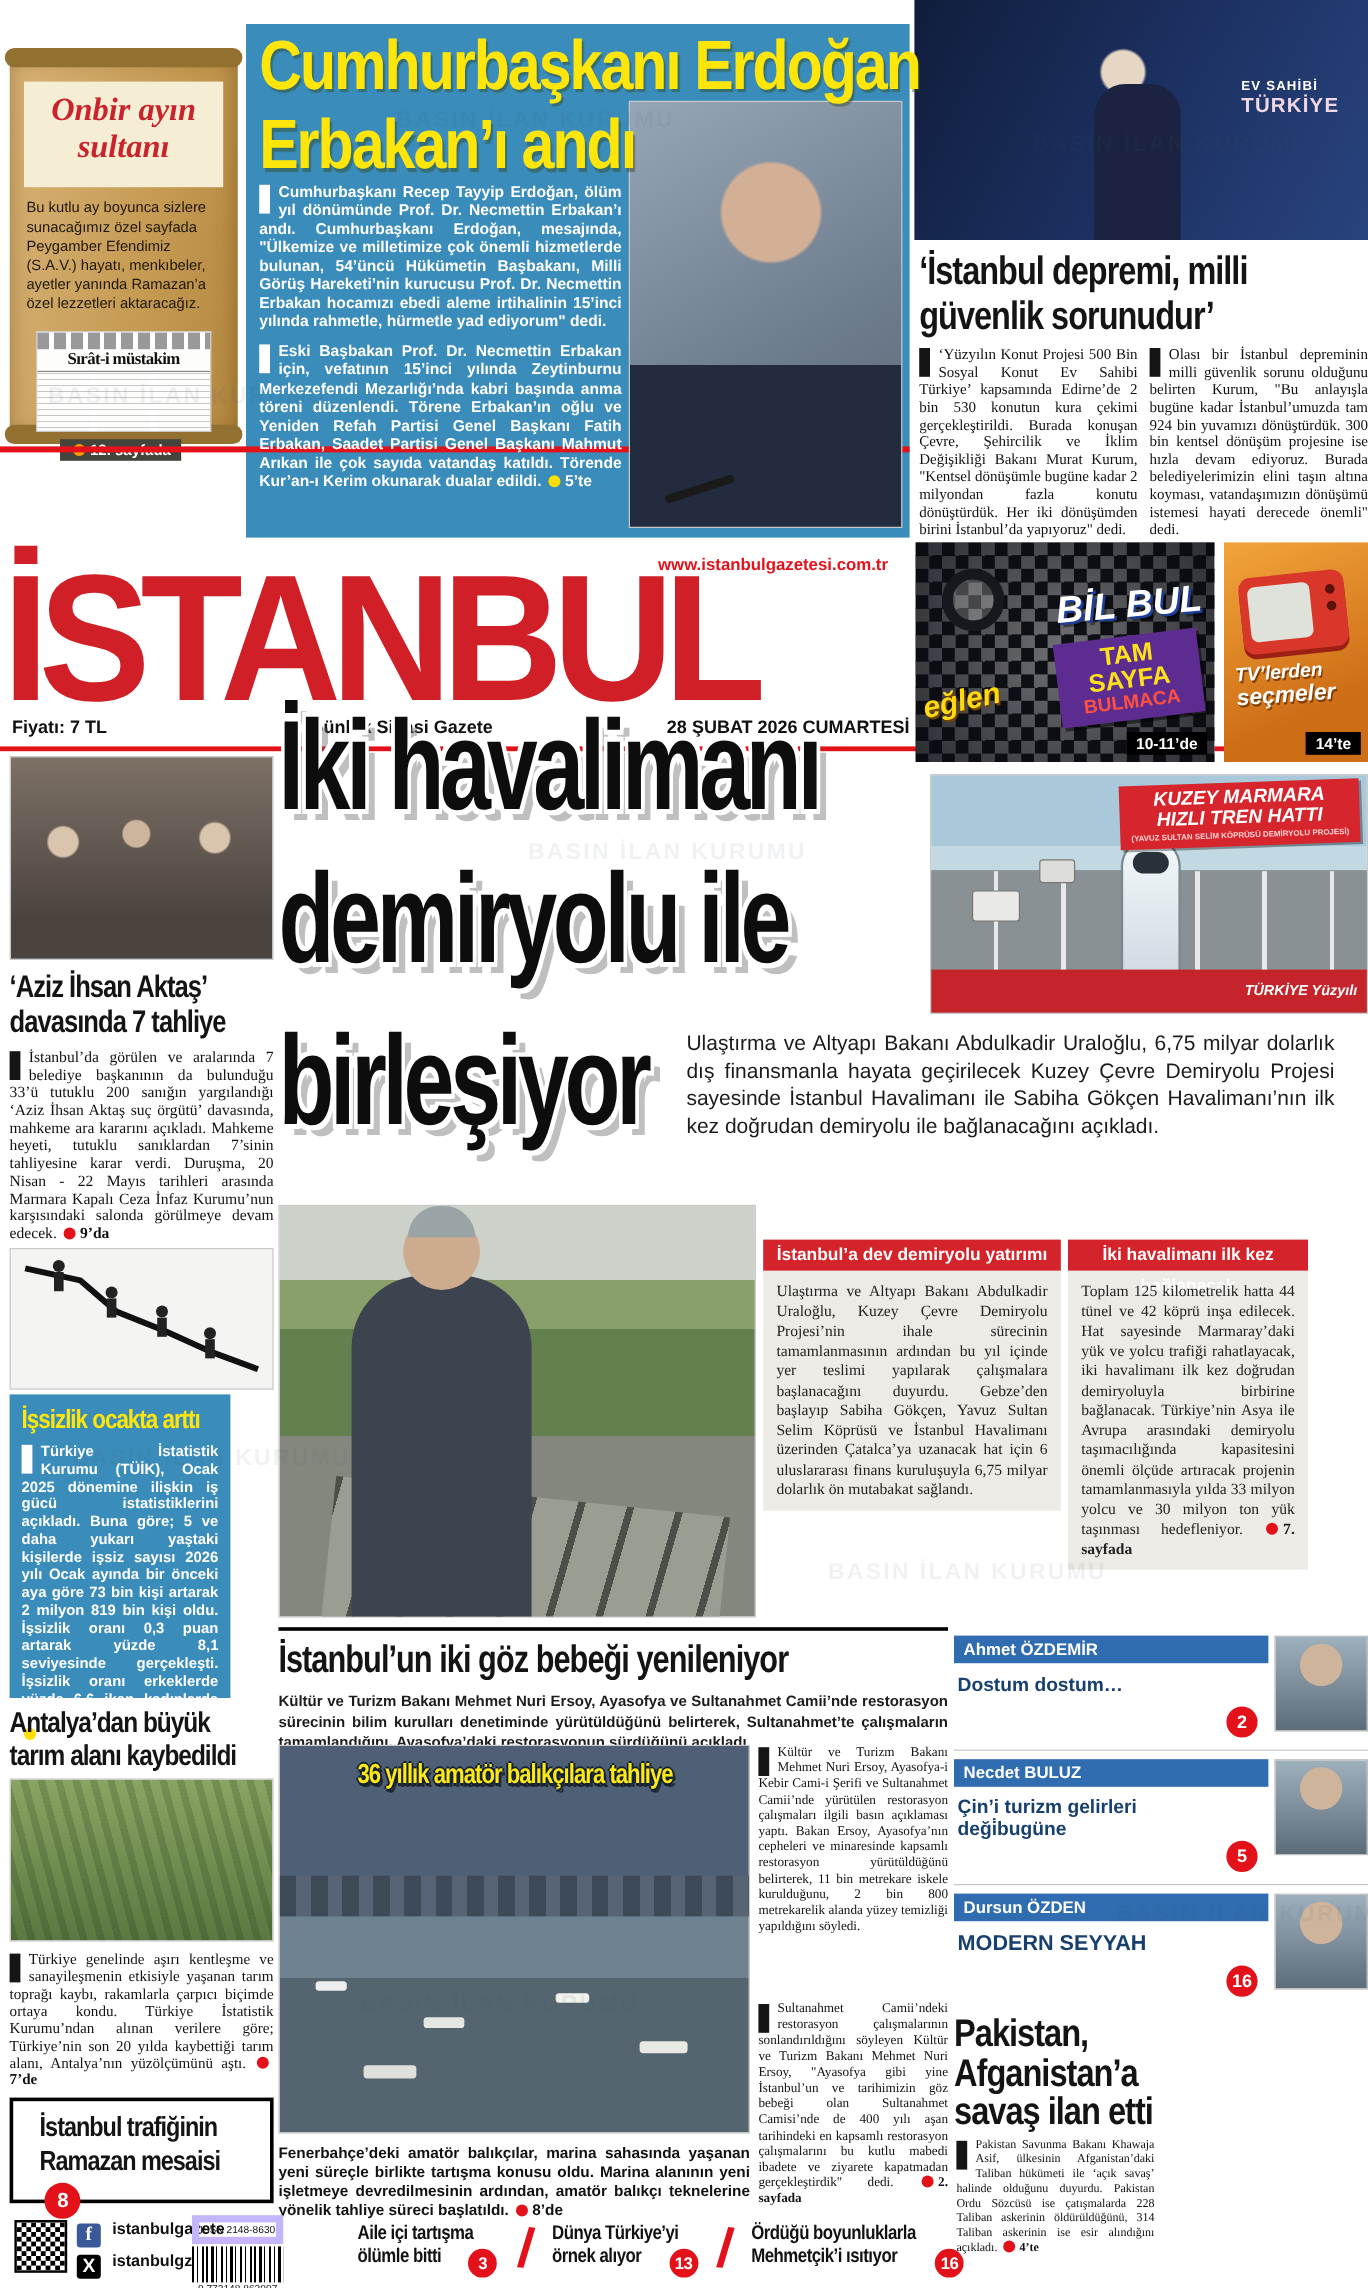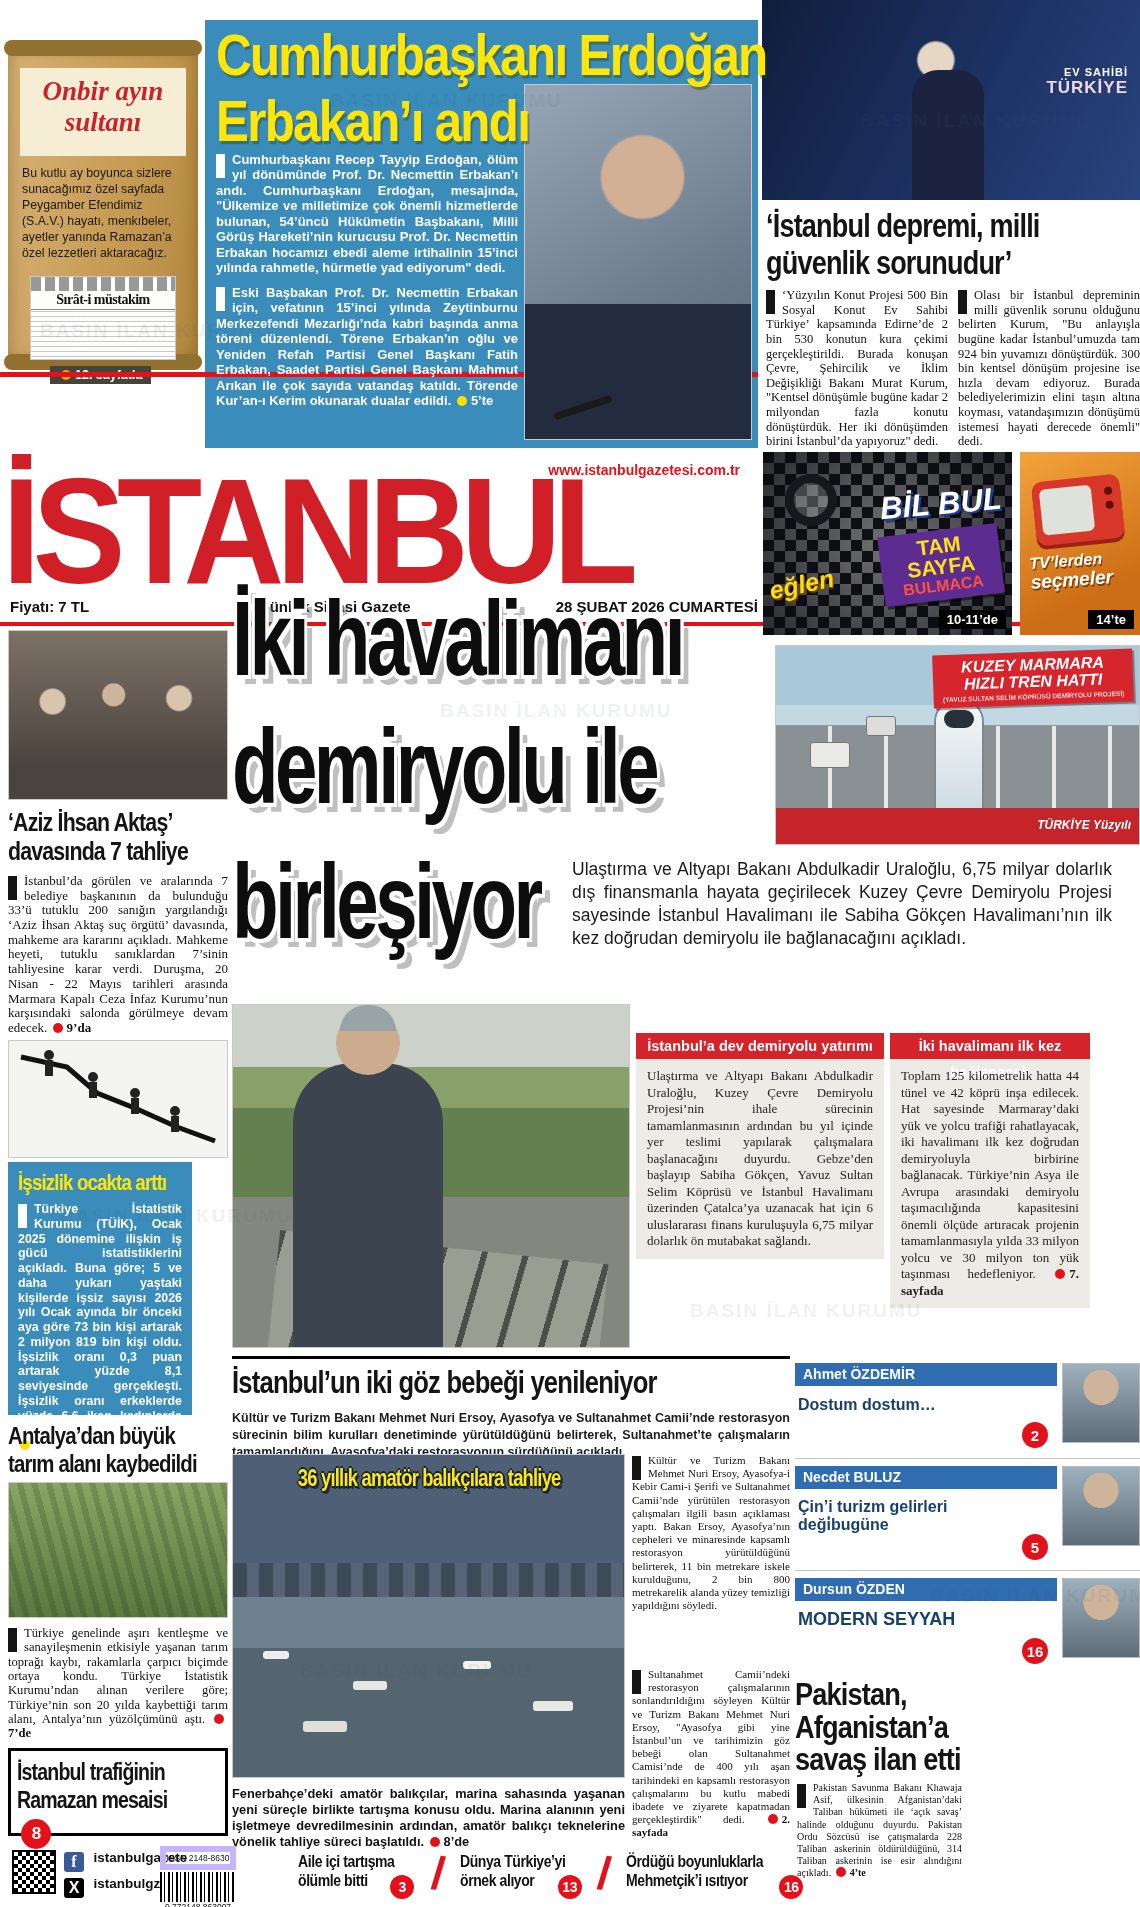--- a/index.html
+++ b/index.html
@@ -78,21 +78,21 @@
       radial-gradient(circle at 52% 26%,#d3b095 0 14%,transparent 15%),
       linear-gradient(150deg,#97a6b6,#6d7c8d 60%,#57636f)">
     <div class="abs" style="left:28px;bottom:28px;width:60px;height:7px;background:#1a1a1a;border-radius:3px;transform:rotate(-18deg)"></div>
   </div>
 
   <div class="abs" style="left:762px;top:0;width:378px;height:450px;background:#fff">
     <div class="abs" style="left:0;top:0;width:378px;height:200px;background:
         radial-gradient(circle at 46% 30%,#e6d6c4 0 7%,transparent 8%),
         linear-gradient(118deg,#101d3c,#1d3264 55%,#28447e)">
       <div class="abs" style="left:150px;top:70px;width:72px;height:130px;background:#1b2340;border-radius:26px 26px 0 0"></div>
-      <div class="abs" style="right:12px;top:66px;text-align:right;color:#fff">
+      <div class="abs" style="right:24px;top:66px;text-align:left;color:#fff">
         <div style="font-weight:900;font-size:11px;letter-spacing:1px">EV SAHİBİ</div>
         <div style="font-weight:700;font-size:17px;letter-spacing:1px;color:#f2d7e4">TÜRKİYE</div>
       </div>
     </div>
     <div class="abs bhead" style="left:4px;top:208px;font-size:33px;line-height:1.12">
       <div><span class="cond sx82">‘İstanbul depremi, milli</span></div>
       <div><span class="cond sx82">güvenlik sorunudur’</span></div>
     </div>
     <p class="abs serif bullD" style="left:4px;top:288px;width:182px;font-size:12.5px;line-height:1.17;text-align:justify"><span>‘Yüzyılın Konut Projesi 500 Bin Sosyal Konut Ev Sahibi Türkiye’ kapsamında Edirne’de 2 bin 530 konutun kura çekimi gerçekleştirildi. Burada konuşan Çevre, Şehircilik ve İklim Değişikliği Bakanı Murat Kurum, "Kentsel dönüşümle bugüne kadar 2 milyondan fazla konutu dönüştürdük. Her iki dönüşümden birini İstanbul’da yapıyoruz" dedi.</span></p>
     <p class="abs serif bullD" style="left:196px;top:288px;width:182px;font-size:12.5px;line-height:1.17;text-align:justify"><span>Olası bir İstanbul depreminin milli güvenlik sorunu olduğunu belirten Kurum, "Bu anlayışla bugüne kadar İstanbul’umuzda tam 924 bin yuvamızı dönüştürdük. 300 bin kentsel dönüşüm projesine ise hızla devam ediyoruz. Burada belediyelerimizin elini taşın altına koyması, vatandaşımızın dönüşümü istemesi hayati derecede önemli" dedi.</span></p>
@@ -172,21 +172,21 @@
   <div class="abs bhead" style="left:8px;top:1422px;font-size:24px;line-height:1.15">
     <div><span class="cond sx85">Antalya’dan büyük</span></div>
     <div><span class="cond sx85">tarım alanı kaybedildi</span></div>
   </div>
   <div class="abs photo" style="left:8px;top:1482px;width:220px;height:136px;background:
       repeating-linear-gradient(75deg,rgba(20,40,10,.18) 0 6px,transparent 6px 14px),
       linear-gradient(#8aa463,#5a7840)"></div>
   <p class="abs serif bullD" style="left:8px;top:1626px;width:220px;font-size:12.6px;line-height:1.14;text-align:justify"><span>Türkiye genelinde aşırı kentleşme ve sanayileşmenin etkisiyle yaşanan tarım toprağı kaybı, rakamlarla çarpıcı biçimde ortaya kondu. Türkiye İstatistik Kurumu’ndan alınan verilere göre; Türkiye’nin son 20 yılda kaybettiği tarım alanı, Antalya’nın yüzölçümünü aştı.</span>
     <span class="dot red"></span><b>7’de</b></p>
 
-  <div class="abs" style="left:8px;top:1748px;width:220px;height:88px;border:3px solid #000;padding:8px 6px">
+  <div class="abs" style="left:8px;top:1748px;width:220px;height:88px;border:3px solid #000;padding:8px 22px">
     <div class="bhead" style="font-size:23px;line-height:1.2">
       <div><span class="cond sx85">İstanbul trafiğinin</span></div>
       <div><span class="cond sx85">Ramazan mesaisi</span>
         <span class="pnum" style="width:30px;height:30px;font-size:17px;vertical-align:-4px;margin-left:4px">8</span></div>
     </div>
   </div>
 
   <div class="abs photo" style="left:775px;top:645px;width:365px;height:200px;overflow:hidden;background:linear-gradient(#a9c9da 0 30%,#c2d8e2 30% 40%,#90989b 40%)">
     <div class="abs" style="left:0;top:80px;width:365px;height:85px;background:repeating-linear-gradient(90deg,transparent 0 52px,rgba(255,255,255,.8) 52px 56px),#8a9194"></div>
     <div class="abs" style="left:160px;top:54px;width:46px;height:112px;background:linear-gradient(#f4f8fa,#cfdbe2);border-radius:22px 22px 4px 4px;box-shadow:0 0 0 2px #7d888e">

